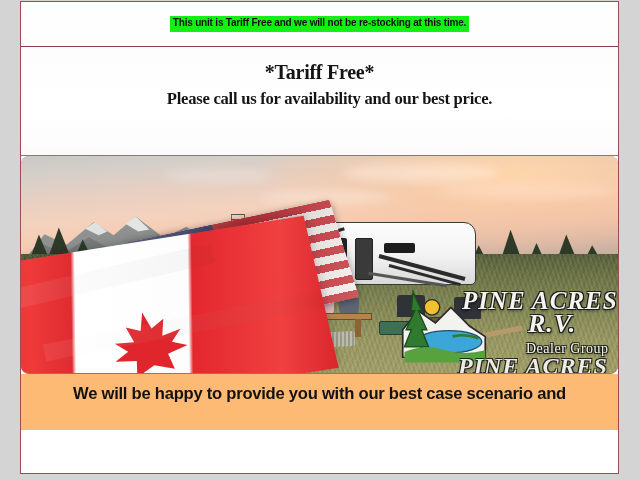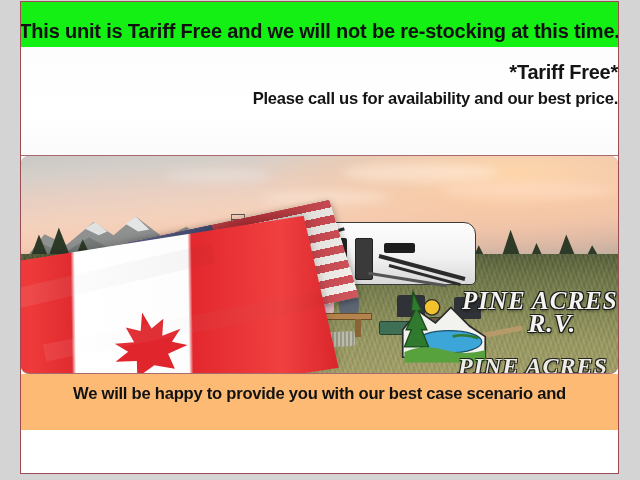--- a/index.html
+++ b/index.html
@@ -38,44 +38,43 @@
     height: 45px;
     border-bottom: 1.5px solid #8e3d46;
     background: #fefefe;
     display: flex;
     align-items: center;
     justify-content: center;
   }
   #banner-highlight {
     background: #14f014;
     color: #111111;
-    font-size: 20px;
+    font-size: 10px;
     font-weight: bold;
     letter-spacing: -0.2px;
     line-height: 1.28;
-    padding: 18px 3px 2px 3px;
+    padding: 1px 3px 2px 3px;
     white-space: nowrap;
     font-family: "Liberation Sans", sans-serif;
   }
 
   
   #statement-block {
     position: relative;
     height: 109px;
     border-bottom: 1.5px solid #a86a70;
     background: linear-gradient(180deg,#fdfdfd 0%, #ffffff 60%, #fcfbfb 100%);
     padding-top: 11px;
     text-align: center;
   }
   .stmt-line {
     color: #141414;
     font-weight: bold;
-    font-family: Liberation Sans, sans-serif;
+    font-family: Liberation Serif, serif;
     letter-spacing: -0.25px;
-    text-align: right;
   }
   #stmt-title   { font-size: 20px;   line-height: 1.42; }
   #stmt-line2   { font-size: 16.6px; line-height: 1.52; }
   #stmt-line3   { font-size: 16.6px; line-height: 1.52; padding-left: 20px; }
 
   
   #photo-block {
     position: relative;
     height: 218px;
     overflow: hidden;
@@ -440,20 +439,21 @@
           <path d="M2 52 L20 30 L40 44 L58 26 L80 48 L98 60 L98 84 L2 84 Z" fill="#f2f2ee" stroke="#2a2a2a" stroke-width="2"></path>
           <circle cx="36" cy="26" r="9" fill="#f2c12e" stroke="#2a2a2a" stroke-width="1.6"></circle>
           <ellipse cx="56" cy="66" rx="38" ry="13" fill="#3ca6d8" stroke="#1d4f6b" stroke-width="1.5"></ellipse>
           <path d="M14 8 L24 30 L20 30 L30 52 L24 52 L32 72 L4 72 L12 52 L6 52 L16 30 L12 30 Z" fill="#2f7a2f" stroke="#1d4d1d" stroke-width="1.6"></path>
           <path d="M4 78 Q26 68 52 76 Q74 82 98 76 L98 90 L4 90 Z" fill="#57a23c"></path>
           <path d="M60 60 Q74 56 90 62" stroke="#2f7a2f" stroke-width="3" fill="none"></path>
         </svg>
 
         <div class="logo-word" id="logo-pine-acres">PINE ACRES</div>
         <div class="logo-word" id="logo-rv">R.V.</div>
+        <div class="logo-word" id="logo-dealer">Dealer Group</div>
         <div class="logo-word" id="logo-ghost-pine">PINE ACRES</div>
 
       </div>
 
     </div>
 
     <div id="closing-block">
       <div class="closing-line">We will be happy to provide you with our best case scenario and</div>
     </div>
 

